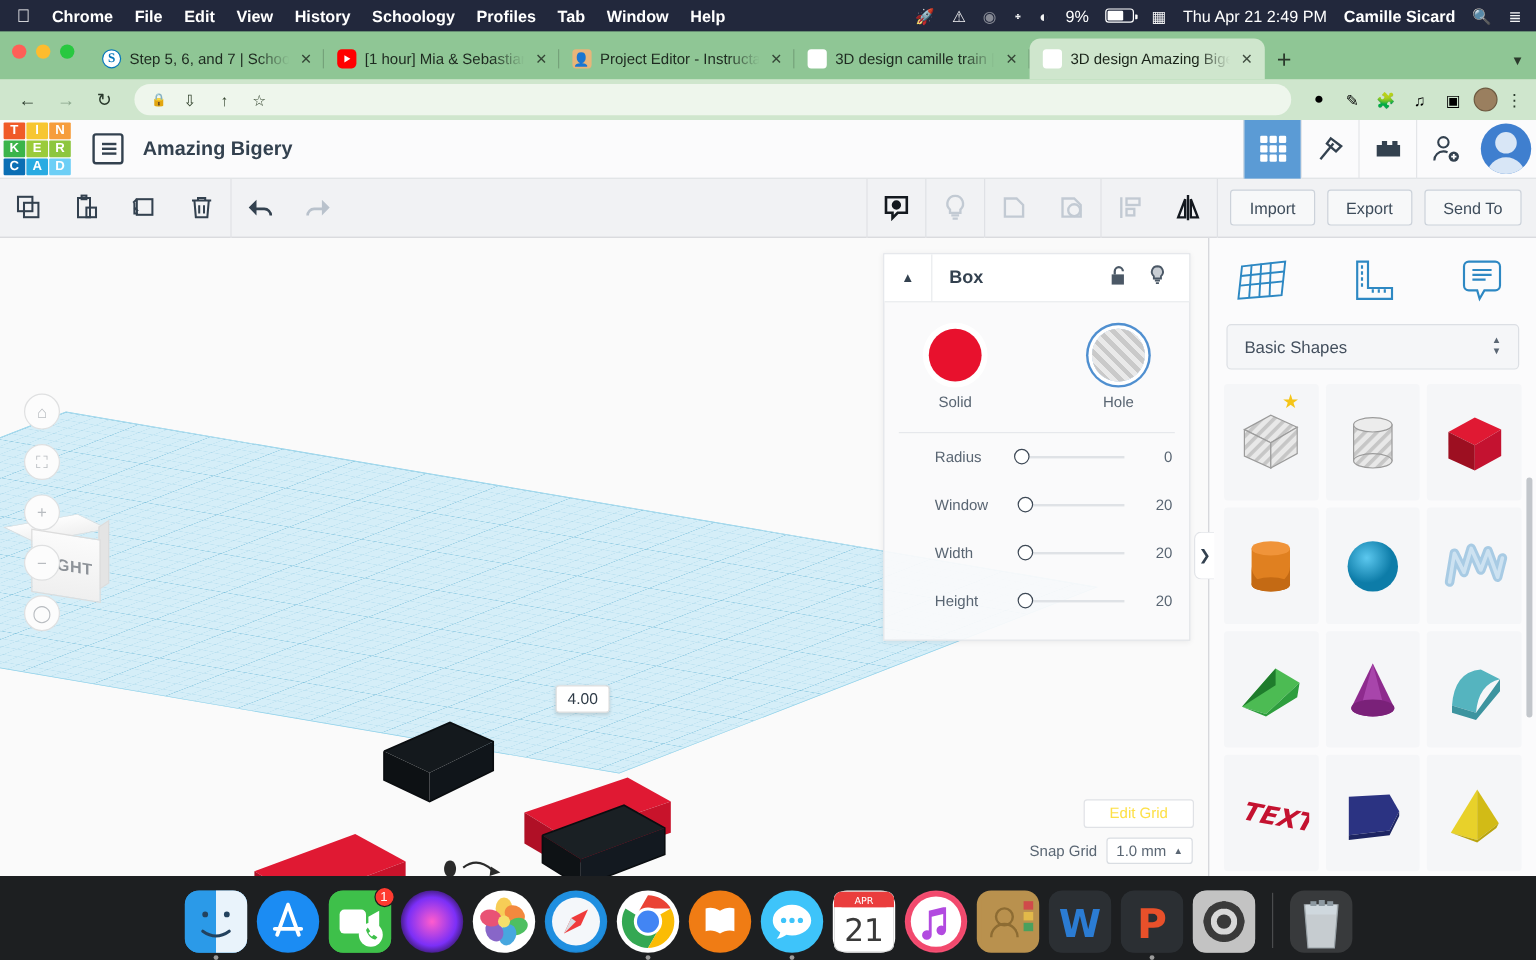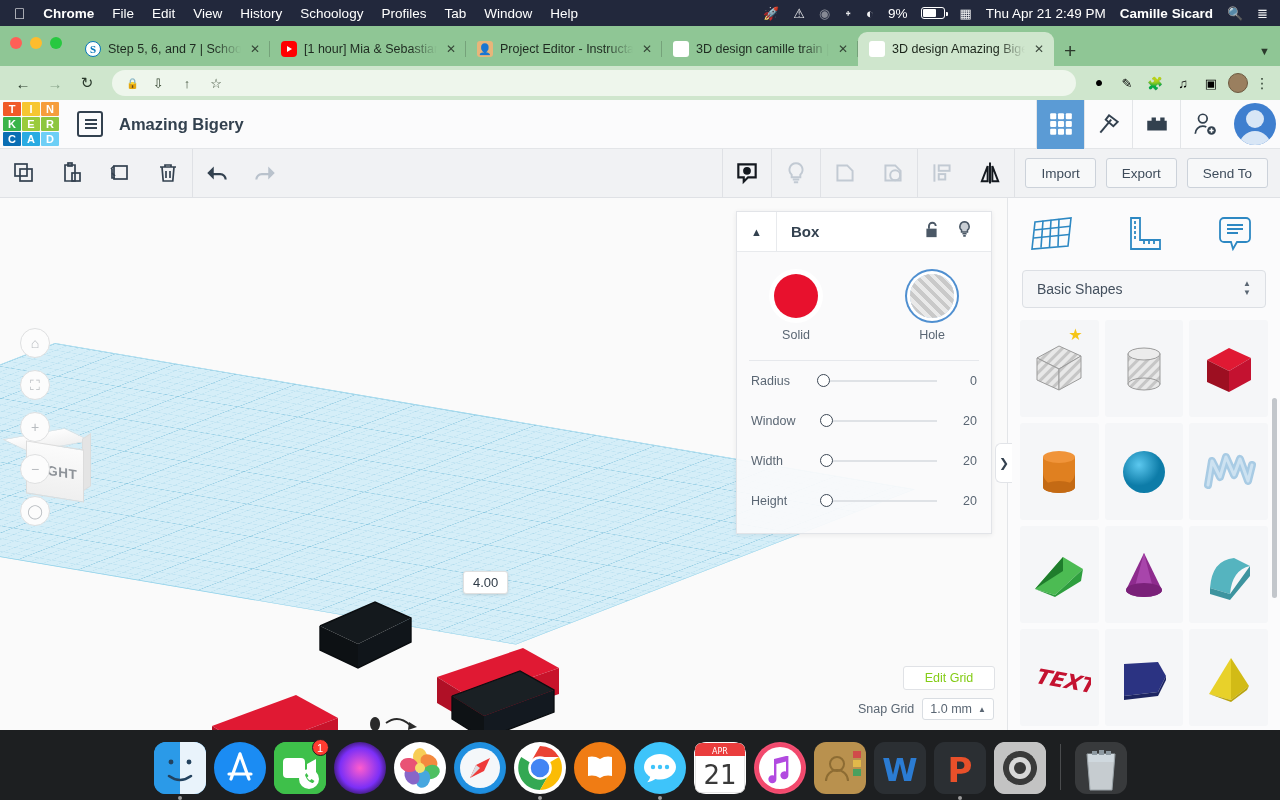--- a/index.html
+++ b/index.html
@@ -11,21 +11,21 @@
   }
   body { position: relative; }
 
   
   #menubar {
     position: absolute; top: 0; left: 0; width: 1280px; height: 26px;
     background: #22283c; display: flex; align-items: center;
     color: #ffffff; font-size: 13.5px; z-index: 50;
   }
   #menubar .apple { margin-left: 14px; font-size: 15px; line-height: 1; }
-  #menubar .mi { margin-left: 18px; white-space: nowrap; }
+  #menubar .mi { margin-left: 18px; white-space: nowrap; font-weight: bold; }
   #menubar .mi.bold { font-weight: bold; }
   #menubar .right { margin-left: auto; display: flex; align-items: center; gap: 14px; margin-right: 12px; }
   #menubar .sysicon { opacity: .95; font-size: 13px; display:flex; align-items:center;}
   #menubar .dim { opacity: .45; }
   .batt {
     width: 24px; height: 12px; border: 1.5px solid #fff; border-radius: 3px;
     position: relative; display: inline-block;
   }
   .batt::after {
     content: ""; position: absolute; right: -3.5px; top: 3.5px;
@@ -177,21 +177,21 @@
   #bp-body { padding: 22px 0 0; }
   #bp-modes { display: flex; justify-content: center; gap: 92px; padding-bottom: 18px; }
   .modecol { display: flex; flex-direction: column; align-items: center; gap: 10px; }
   .swatch { width: 44px; height: 44px; border-radius: 50%; }
   .sw-solid { background: #e8112d; box-shadow: 0 0 0 5px rgba(255,255,255,.95), 0 1px 3px rgba(0,0,0,.18); }
   .sw-hole { background: repeating-linear-gradient(45deg, #c9c9c9 0 4px, #e9e9e9 4px 8px);
              box-shadow: 0 0 0 3px #fff, 0 0 0 5px #4f8fd0; }
   .modelbl { font-size: 12.5px; color: #5a6673; }
   #bp-divider { height: 1px; background: #e6e8ec; margin: 0 12px; }
   .prow { display: flex; align-items: center; height: 40px; padding: 0 14px 0 14px; }
-  .plabel { width: 72px; font-size: 12.5px; color: #5a6673; }
+  .plabel { width: 72px; font-size: 12.5px; color: #5a6673; margin-left: 28px; }
   .ptrack { position: relative; flex: 1; height: 14px; margin-right: 6px; }
   .ptrack .bar { position: absolute; top: 6px; left: 0; right: 0; height: 2px; background: #dfe2e6; }
   .ptrack .fill { position: absolute; top: 6px; left: 0; height: 2px; background: #4a86c8; }
   .ptrack .knob { position: absolute; top: 0; width: 13px; height: 13px; border-radius: 50%;
                   background: #fff; border: 1.4px solid #3d4855; margin-left: -6px; }
   .pval { width: 34px; text-align: right; font-size: 12.5px; color: #5a6673; }
   #bp-body .prow:last-child { margin-bottom: 12px; }
 
   
   #panel-handle {
@@ -205,21 +205,21 @@
   #dimbox {
     position: absolute; left: 463px; top: 571px; background: #fff; border: 1px solid #e0e0e0;
     border-radius: 3px; padding: 3px 9px; font-size: 13px; color: #2e3a46;
     box-shadow: 0 1px 3px rgba(0,0,0,.13); z-index: 12;
   }
 
   
   #editgrid {
     position: absolute; left: 903px; top: 666px; width: 92px; height: 24px;
     border: 1px solid #e0e2e6; background: rgba(255,255,255,.85); border-radius: 3px;
-    font-size: 12.5px; color: #84cc16; display: flex; align-items: center; justify-content: center; z-index: 12; text-align: right;
+    font-size: 12.5px; color: #fde047; display: flex; align-items: center; justify-content: center; z-index: 12; text-align: right;
   }
   #snaprow { position: absolute; left: 858px; top: 698px; display: flex; align-items: center; gap: 8px; z-index: 12; }
   #snaplbl { font-size: 12.5px; color: #5a6673; }
   #snapsel { height: 22px; border: 1px solid #d9dde2; background: rgba(255,255,255,.9); border-radius: 3px;
              display: flex; align-items: center; gap: 6px; padding: 0 7px; font-size: 12.5px; color: #5a6673; }
 
   
   #shapes { position: absolute; top: 198px; left: 1007px; width: 273px; height: 532px;
             background: #fbfbfc; border-left: 1px solid #e3e5e8; }
   #sh-tools { display: flex; height: 72px; }

